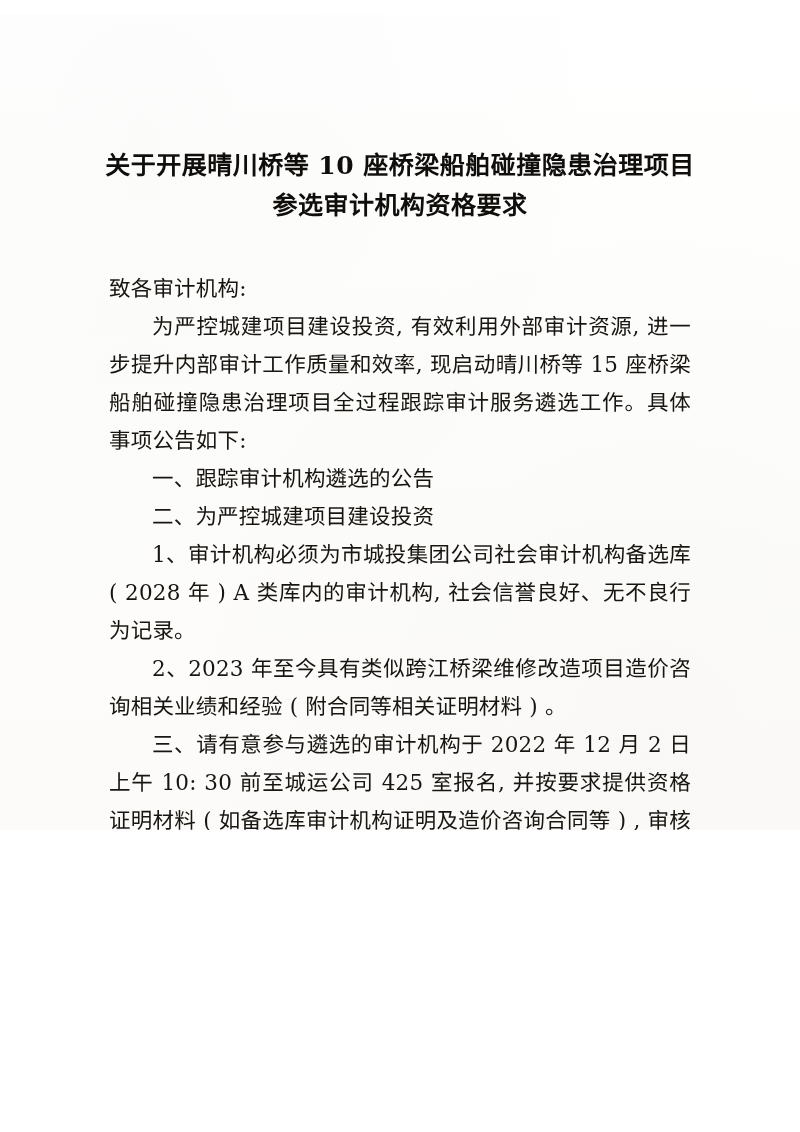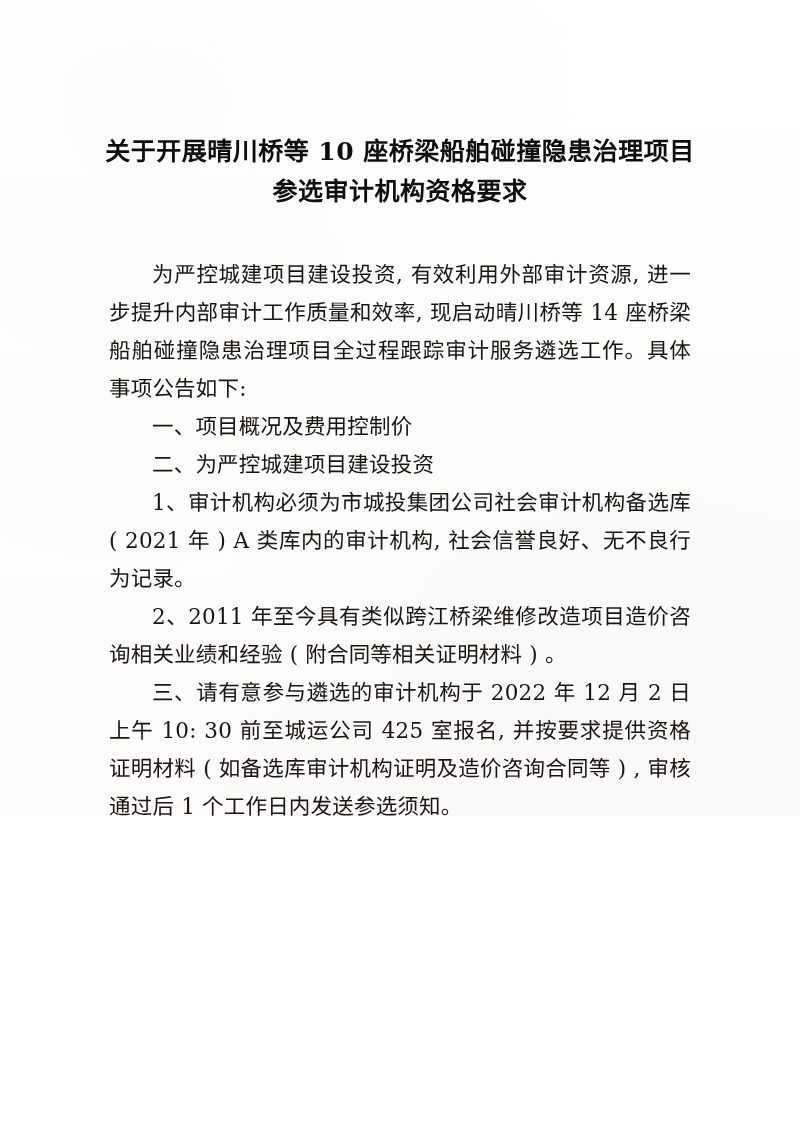--- a/index.html
+++ b/index.html
@@ -5,21 +5,21 @@
 <style>
   html, body {
     margin: 0;
     padding: 0;
     background: #ffffff;
   }
   .page {
     position: relative;
     width: 800px;
     height: 816px;
-    margin: 0 auto;
+    margin: 14px auto;
     background: #fdfdfc;
     overflow: hidden;
     font-family: "DejaVu Serif", "Liberation Serif", serif;
     color: #15130f;
   }
   
   .page::before {
     content: "";
     position: absolute;
     inset: 0;
@@ -81,30 +81,31 @@
 <div class="page">
   <div class="content">
 
     <h1 class="doc-title">
       <span class="tline">关于开展晴川桥等 10 座桥梁船舶碰撞隐患治理项目</span>
       <span class="tline">参选审计机构资格要求</span>
     </h1>
 
     <div class="body-block">
 
+      <p class="para flush">致各审计机构:</p>
 
-      <p class="para">为严控城建项目建设投资, 有效利用外部审计资源, 进一步提升内部审计工作质量和效率, 现启动晴川桥等 14 座桥梁船舶碰撞隐患治理项目全过程跟踪审计服务遴选工作。具体事项公告如下:</p>
+      <p class="para">为严控城建项目建设投资, 有效利用外部审计资源, 进一步提升内部审计工作质量和效率, 现启动晴川桥等 15 座桥梁船舶碰撞隐患治理项目全过程跟踪审计服务遴选工作。具体事项公告如下:</p>
 
-      <p class="para">一、项目概况及费用控制价</p>
+      <p class="para">一、跟踪审计机构遴选的公告</p>
 
 
 
       <p class="para">二、为严控城建项目建设投资</p>
 
-      <p class="para">1、审计机构必须为市城投集团公司社会审计机构备选库 ( 2021 年 ) A 类库内的审计机构, 社会信誉良好、无不良行为记录。</p>
+      <p class="para">1、审计机构必须为市城投集团公司社会审计机构备选库 ( 2028 年 ) A 类库内的审计机构, 社会信誉良好、无不良行为记录。</p>
 
-      <p class="para">2、2011 年至今具有类似跨江桥梁维修改造项目造价咨询相关业绩和经验 ( 附合同等相关证明材料 ) 。</p>
+      <p class="para">2、2023 年至今具有类似跨江桥梁维修改造项目造价咨询相关业绩和经验 ( 附合同等相关证明材料 ) 。</p>
 
       <p class="para">三、请有意参与遴选的审计机构于 2022 年 12 月 2 日上午 10: 30 前至城运公司 425 室报名, 并按要求提供资格证明材料 ( 如备选库审计机构证明及造价咨询合同等 ) , 审核通过后 1 个工作日内发送参选须知。</p>
 
     </div>
   </div>
 </div>
 
 </body></html>

